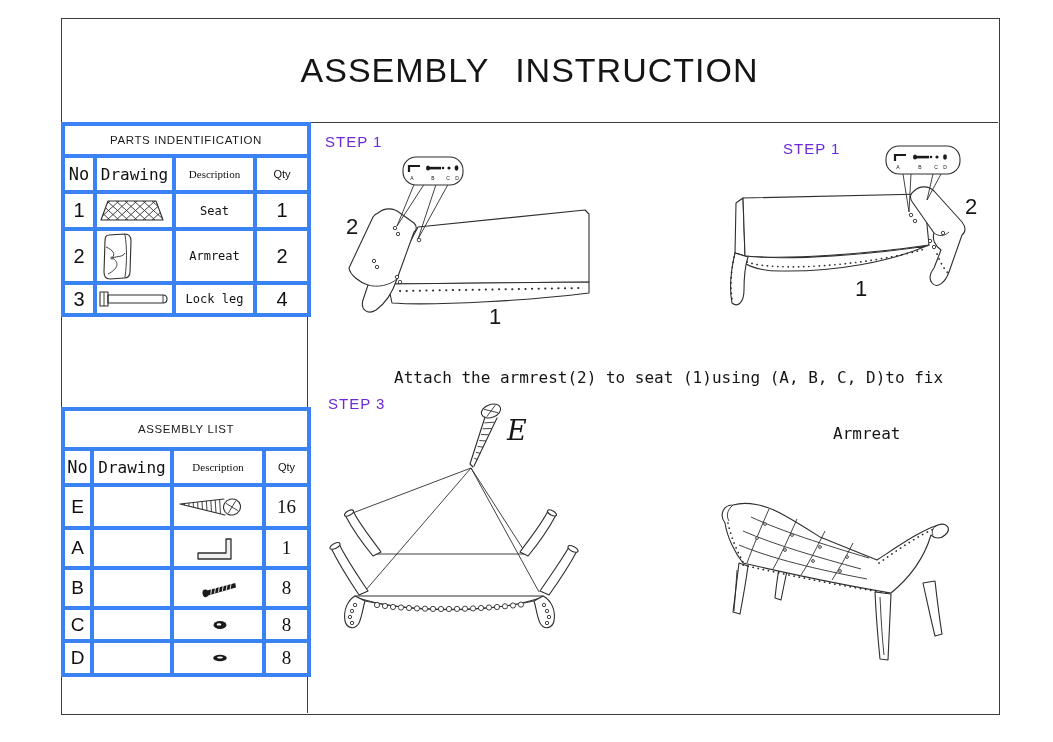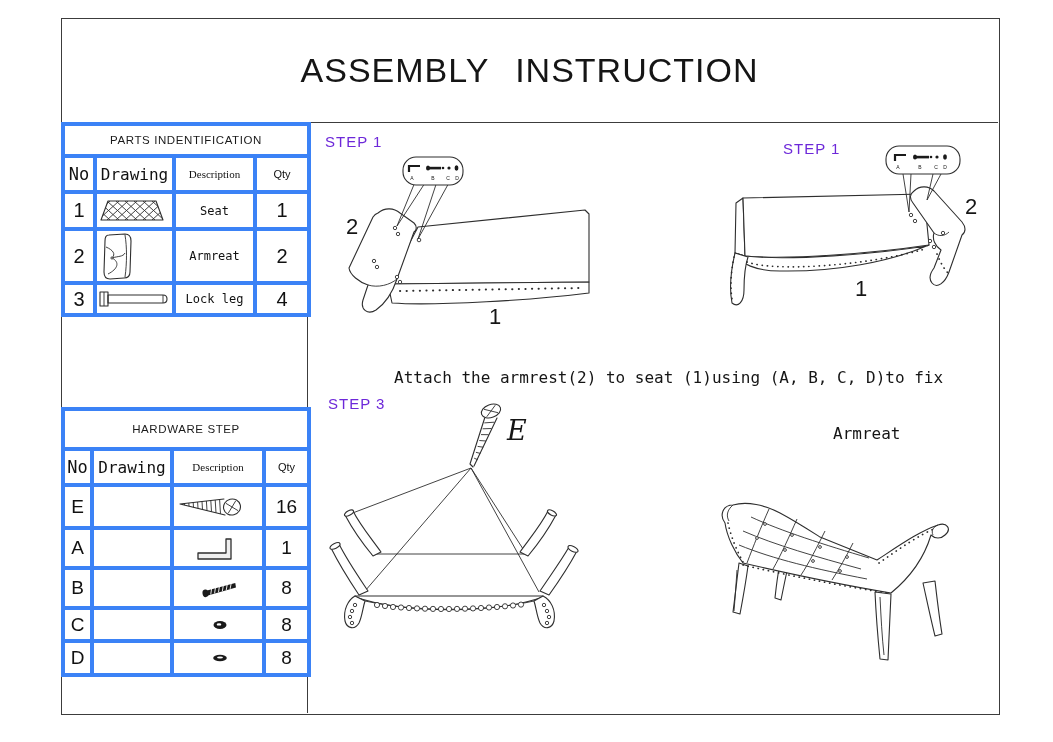--- a/index.html
+++ b/index.html
@@ -14,21 +14,21 @@
   table.ptab td,table.ptab th{border:4px solid #3b82f6;padding:0;text-align:center;vertical-align:middle;
                               font-weight:normal;overflow:hidden;}
   .tab-head{font-size:11.5px;letter-spacing:.6px;color:#1a1a1a;font-family:"Liberation Sans",sans-serif;}
   .col-no{font-family:"DejaVu Sans Mono",monospace;font-size:17px;}
   .col-drawing{font-family:"DejaVu Sans Mono",monospace;font-size:16px;}
   .col-desc{font-family:Liberation Serif, serif;font-size:11px;}
   .col-qty{font-size:11px;}
   .cell-num{font-size:20px;}
   .cell-desc{font-family:"DejaVu Sans Mono",monospace;font-size:12px;margin-left:26px;}
   .cell-letter{font-size:19px;}
-  .cell-qty{font-size:19px;}
+  .cell-qty{font-size:19px;font-family:Liberation Serif, serif;}
   .abs{position:absolute;}
   .step-label{font-family:Liberation Sans, sans-serif;font-size:15px;color:#6d28d9;letter-spacing:1px;white-space:pre;}
   .caption{font-family:"DejaVu Sans Mono",monospace;font-size:16px;color:#151515;white-space:pre;}
   svg{display:block;}
   svg *{vector-effect:non-scaling-stroke;}
   .ln{stroke:#2e2e2e;stroke-width:1.1;fill:none;stroke-linecap:round;stroke-linejoin:round;}
   .lnw{stroke:#2e2e2e;stroke-width:1.1;fill:#fff;stroke-linecap:round;stroke-linejoin:round;}
   .thin{stroke:#2e2e2e;stroke-width:.9;fill:none;}
   .dots{stroke:#2e2e2e;stroke-width:2;fill:none;stroke-linecap:round;stroke-dasharray:.2 6.4;}
   .dots-sm{stroke:#2e2e2e;stroke-width:1.7;fill:none;stroke-linecap:round;stroke-dasharray:.2 5;}
@@ -118,21 +118,21 @@
 
     <table class="ptab" style="top:284px;">
       <colgroup>
           <col style="width:29px">
           <col style="width:80px">
           <col style="width:92px">
           <col style="width:45px">
         </colgroup>
       <tbody>
           <tr style="height:40px">
-            <th colspan="4" class="tab-head">HARDWARE STEP</th>
+            <th colspan="4" class="tab-head">ASSEMBLY LIST</th>
           </tr>
       <tr style="height:36px">
         <th class="col-no">No</th>
         <th class="col-drawing">Drawing</th>
         <th class="col-desc">Description</th>
         <th class="col-qty">Qty</th>
       </tr>
       <tr style="height:43px">
         <td class="cell-letter">E</td>
         <td></td>

